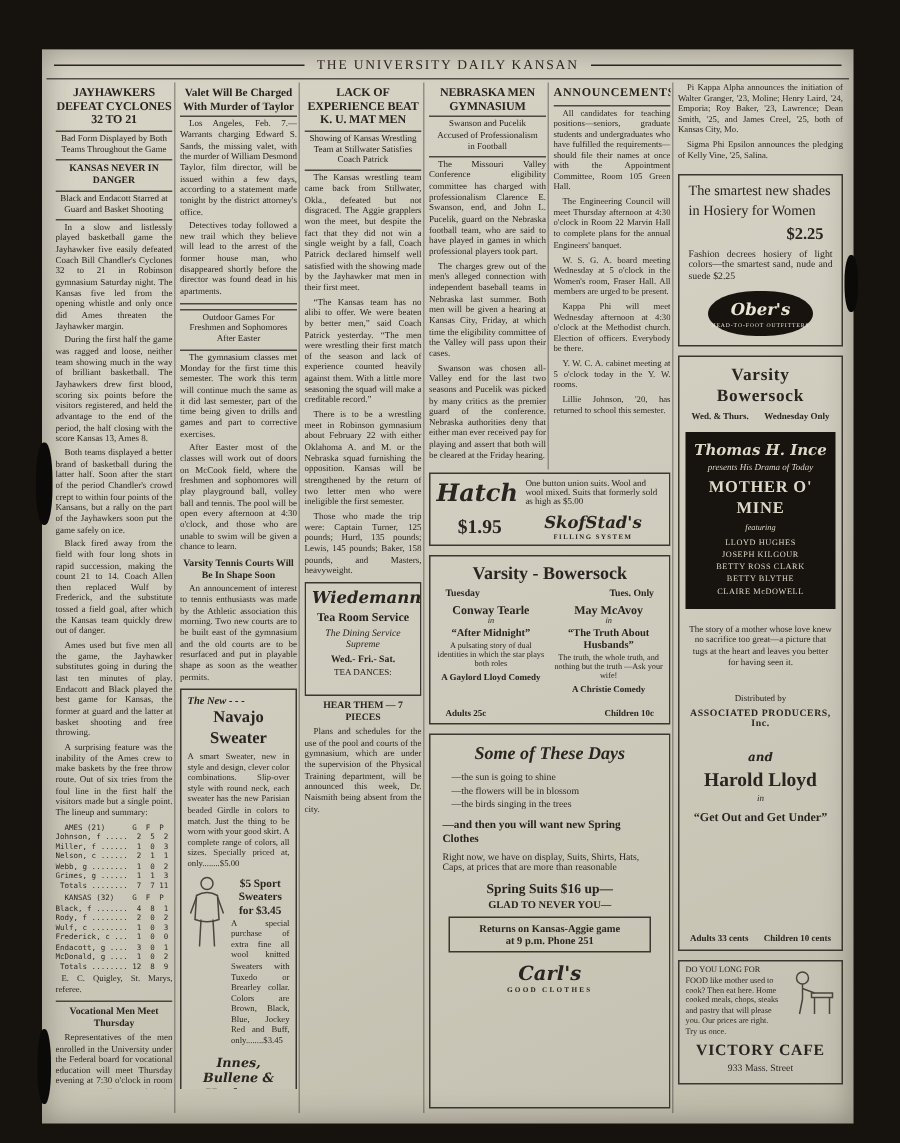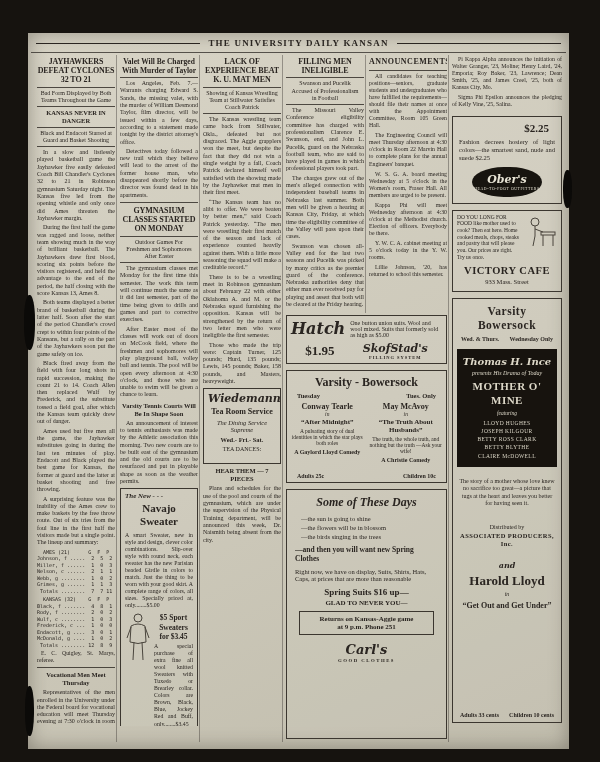--- a/index.html
+++ b/index.html
@@ -8,21 +8,21 @@
   .page{position:absolute;left:28px;top:33px;width:541px;height:716px;
         background:linear-gradient(155deg,#d8d4c6 0%,#cdc9ba 55%,#c1bdad 100%);
         box-shadow:inset 0 0 20px rgba(40,33,25,.38)}
   .blob{position:absolute;background:#0b0a08;border-radius:45%}
   .blob1{left:24px;top:295px;width:11px;height:55px}
   .blob2{left:563px;top:170px;width:9px;height:38px}
   .blob3{left:25px;top:686px;width:9px;height:50px}
 
   .masthead{position:absolute;top:5px;left:8px;right:8px;display:flex;align-items:center;gap:8px}
   .mast-line{flex:1;border-top:1px solid #2a2521;height:0}
-  .mast-title{font-size:9px;font-weight:bold;letter-spacing:1.2px;white-space:nowrap;margin:0}
+  .mast-title{font-size:9px;font-weight:normal;letter-spacing:1.2px;white-space:nowrap;margin:0}
   .top-rule{position:absolute;top:19px;left:3px;right:3px;border-top:1px solid rgba(42,37,33,.75)}
 
   .vrule{position:absolute;top:22px;bottom:7px;width:1px;background:rgba(42,37,33,.38)}
   .vr1{left:88px}.vr2{left:171px}.vr3{left:254px}
   .vr4{left:337px;bottom:auto;height:258px}
   .vr5{left:420px}
 
   .col{position:absolute;top:23px;bottom:23px;overflow:hidden;font-size:6px;line-height:1.22;text-align:justify}
   .c1{left:9px;width:78px}
   .c2{left:92px;width:78px}
@@ -201,21 +201,20 @@
 
   <section class="col c2">
     <article>
       <h2 class="hl2">Valet Will Be Charged With Murder of Taylor</h2>
       <div class="hrule"></div>
       <p class="body-p">Los Angeles, Feb. 7.—Warrants charging Edward S. Sands, the missing valet, with the murder of William Desmond Taylor, film director, will be issued within a few days, according to a statement made tonight by the district attorney's office.</p>
       <p class="body-p">Detectives today followed a new trail which they believe will lead to the arrest of the former house man, who disappeared shortly before the director was found dead in his apartments.</p>
     </article>
     <div class="srule"></div>
     <article>
-      <h2 class="hl">GYMNASIUM CLASSES STARTED ON MONDAY</h2>
       <div class="hrule"></div>
       <p class="deck">Outdoor Games For Freshmen and Sophomores After Easter</p>
       <div class="hrule"></div>
       <p class="body-p">The gymnasium classes met Monday for the first time this semester. The work this term will continue much the same as it did last semester, part of the time being given to drills and games and part to corrective exercises.</p>
       <p class="body-p">After Easter most of the classes will work out of doors on McCook field, where the freshmen and sophomores will play playground ball, volley ball and tennis. The pool will be open every afternoon at 4:30 o'clock, and those who are unable to swim will be given a chance to learn.</p>
       <h3 class="subhead">Varsity Tennis Courts Will Be In Shape Soon</h3>
       <p class="body-p">An announcement of interest to tennis enthusiasts was made by the Athletic association this morning. Two new courts are to be built east of the gymnasium and the old courts are to be resurfaced and put in playable shape as soon as the weather permits.</p>
     </article>
     <div class="adbox">
       <p class="kicker">The New - - -</p>
@@ -254,21 +253,21 @@
       <p class="wied-tag">The Dining Service Supreme</p>
       <p class="wied-days">Wed.- Fri.- Sat.</p>
       <p class="wied-tea">TEA DANCES:</p>
     </div>
     <p class="hemline">HEAR THEM — 7 PIECES</p>
     <p class="body-p">Plans and schedules for the use of the pool and courts of the gymnasium, which are under the supervision of the Physical Training department, will be announced this week, Dr. Naismith being absent from the city.</p>
   </section>
 
   <section class="col c4">
     <article>
-      <h2 class="hl">FILLING MEN INELIGIBLE</h2>
+      <h2 class="hl">NEBRASKA MEN GYMNASIUM</h2>
       <div class="hrule"></div>
       <p class="deck">Swanson and Pucelik Accused of Professionalism in Football</p>
       <div class="hrule"></div>
       <p class="body-p">The Missouri Valley Conference eligibility committee has charged with professionalism Clarence E. Swanson, end, and John L. Pucelik, guard on the Nebraska football team, who are said to have played in games in which professional players took part.</p>
       <p class="body-p">The charges grew out of the men's alleged connection with independent baseball teams in Nebraska last summer. Both men will be given a hearing at Kansas City, Friday, at which time the eligibility committee of the Valley will pass upon their cases.</p>
       <p class="body-p">Swanson was chosen all-Valley end for the last two seasons and Pucelik was picked by many critics as the premier guard of the conference. Nebraska authorities deny that either man ever received pay for playing and assert that both will be cleared at the Friday hearing.</p>
     </article>
   </section>
 
   <section class="col c5 ann">
@@ -344,40 +343,27 @@
     </div>
   </section>
 
   <section class="col cr">
     <div class="ann-right">
       <p>Pi Kappa Alpha announces the initiation of Walter Granger, '23, Moline; Henry Laird, '24, Emporia; Roy Baker, '23, Lawrence; Dean Smith, '25, and James Creel, '25, both of Kansas City, Mo.</p>
       <p>Sigma Phi Epsilon announces the pledging of Kelly Vine, '25, Salina.</p>
     </div>
 
     <div class="adbox">
+      <h3 class="ob-head">The smartest new shades in Hosiery for Women</h3>
       <p class="ob-price">$2.25</p>
       <p class="ob-body">Fashion decrees hosiery of light colors—the smartest sand, nude and suede $2.25</p>
       <div class="ob-logo">
         <span class="script">Ober's</span>
         <span class="ob-sub">HEAD-TO-FOOT OUTFITTERS</span>
       </div>
-    </div>
-
-    <div class="adbox">
-      <div class="vic-row">
-        <p class="vic-copy">DO YOU LONG FOR FOOD like mother used to cook? Then eat here. Home cooked meals, chops, steaks and pastry that will please you. Our prices are right. Try us once.</p>
-        <svg class="vic-fig" width="34" height="36" viewBox="0 0 34 36">
-          <circle cx="12" cy="8" r="4" fill="none" stroke="#4a453d" stroke-width="1"></circle>
-          <path d="M12 12 L12 22 M12 15 L20 18" stroke="#4a453d" stroke-width="1" fill="none"></path>
-          <rect x="18" y="18" width="14" height="3" fill="none" stroke="#4a453d" stroke-width="1"></rect>
-          <path d="M20 21 L20 32 M30 21 L30 32 M12 22 L10 32" stroke="#4a453d" stroke-width="1" fill="none"></path>
-        </svg>
-      </div>
-      <h3 class="vic-name">VICTORY CAFE</h3>
-      <p class="vic-addr">933 Mass. Street</p>
     </div>
 
     <div class="adbox theater">
       <h3 class="th-title">Varsity Bowersock</h3>
       <div class="th-days">
         <span>Wed. &amp; Thurs.</span>
         <span>Wednesday Only</span>
       </div>
       <div class="th-black">
         <p class="script th-ince">Thomas H. Ince</p>
@@ -395,19 +381,33 @@
       <p class="th-dist2">ASSOCIATED PRODUCERS, Inc.</p>
       <p class="script th-and">and</p>
       <h4 class="th-star">Harold Lloyd</h4>
       <p class="th-in">in</p>
       <p class="th-film2">“Get Out and Get Under”</p>
       <div class="th-adm">
         <span>Adults 33 cents</span>
         <span>Children 10 cents</span>
       </div>
     </div>
+
+    <div class="adbox">
+      <div class="vic-row">
+        <p class="vic-copy">DO YOU LONG FOR FOOD like mother used to cook? Then eat here. Home cooked meals, chops, steaks and pastry that will please you. Our prices are right. Try us once.</p>
+        <svg class="vic-fig" width="34" height="36" viewBox="0 0 34 36">
+          <circle cx="12" cy="8" r="4" fill="none" stroke="#4a453d" stroke-width="1"></circle>
+          <path d="M12 12 L12 22 M12 15 L20 18" stroke="#4a453d" stroke-width="1" fill="none"></path>
+          <rect x="18" y="18" width="14" height="3" fill="none" stroke="#4a453d" stroke-width="1"></rect>
+          <path d="M20 21 L20 32 M30 21 L30 32 M12 22 L10 32" stroke="#4a453d" stroke-width="1" fill="none"></path>
+        </svg>
+      </div>
+      <h3 class="vic-name">VICTORY CAFE</h3>
+      <p class="vic-addr">933 Mass. Street</p>
+    </div>
   </section>
 
 </div>
 
 <div class="blob blob1"></div>
 <div class="blob blob2"></div>
 <div class="blob blob3"></div>
 
 </body></html>

